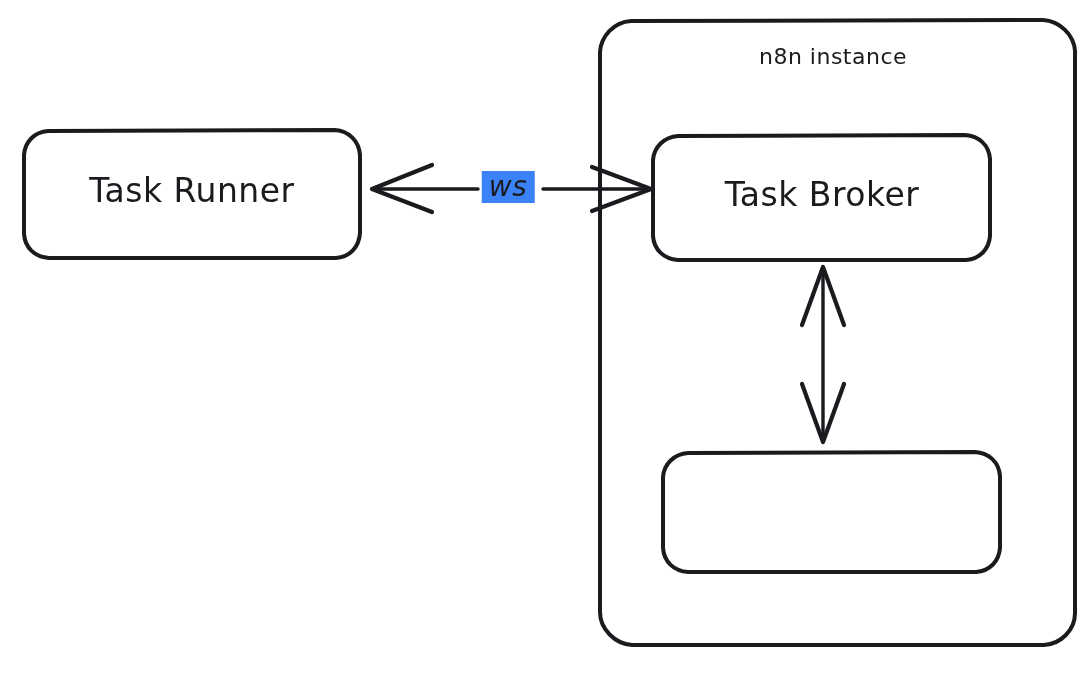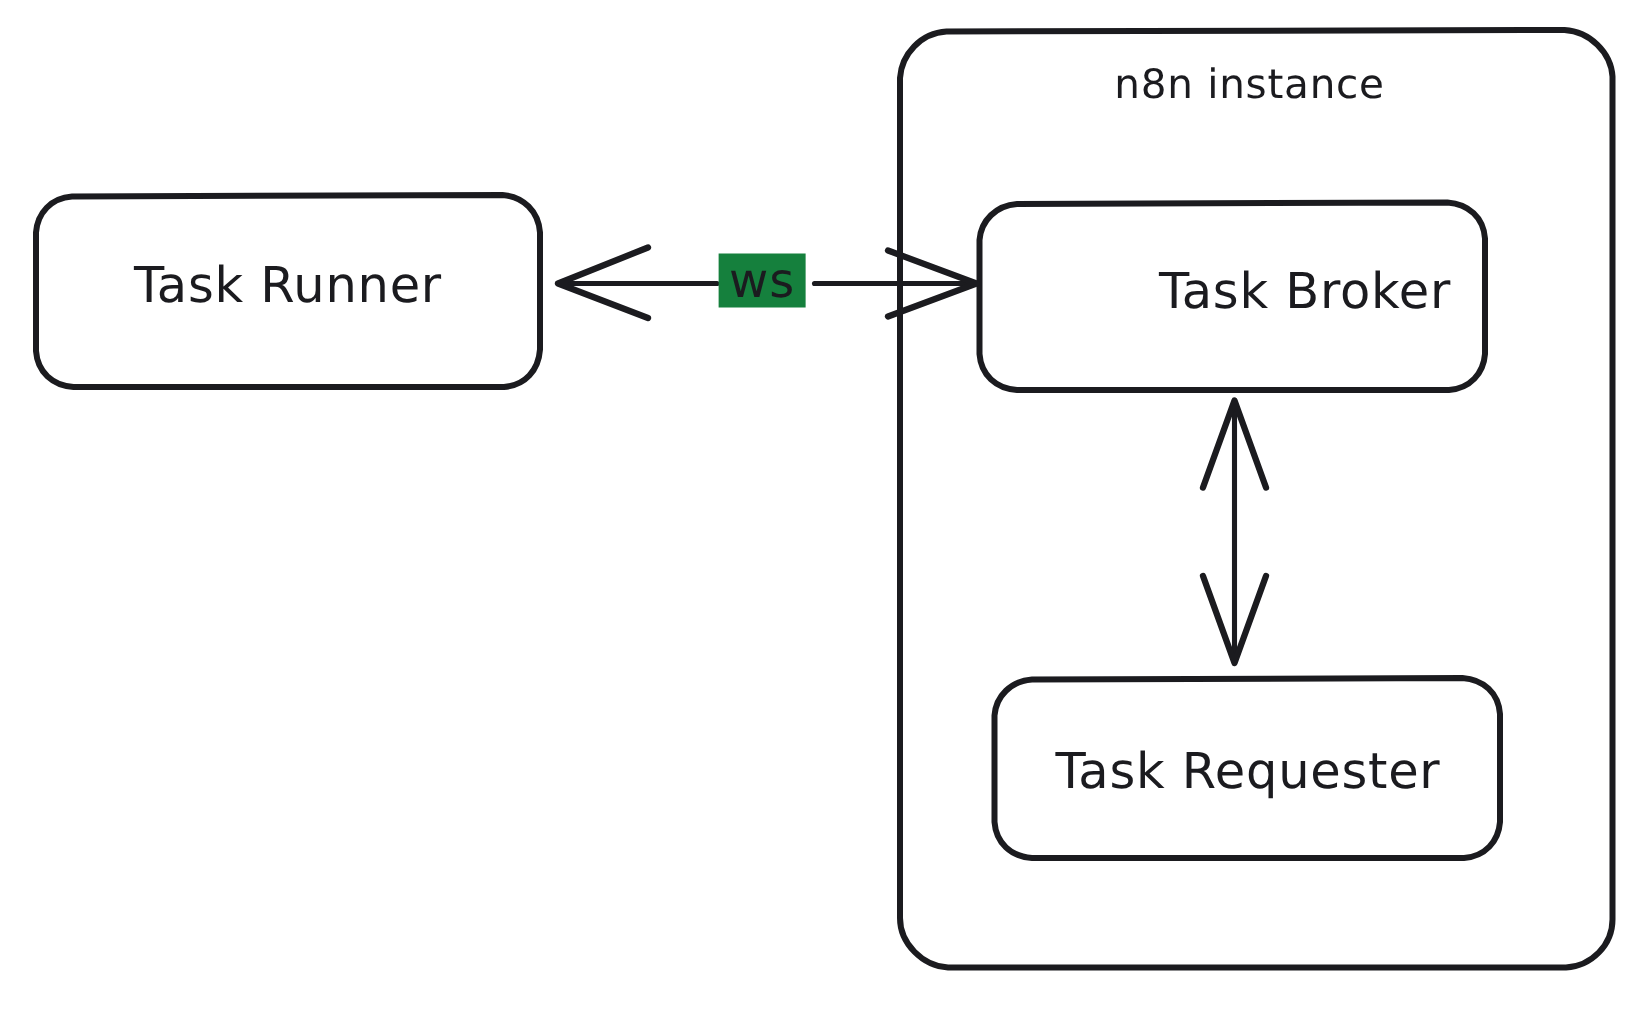--- a/index.html
+++ b/index.html
@@ -54,32 +54,33 @@
     letter-spacing: 0.5px;
     user-select: none;
   }
   .node-label {
     font-size: 33px;
     line-height: 1;
     text-align: right;
     transform: translate(-50%, -50%);
   }
   .container-label {
-    font-size: 27px;
+    font-size: 22px;
     line-height: 1;
     text-align: right;
     transform: translate(-50%, -50%);
   }
   .edge-label {
-    font-size: 32px;
+    font-size: 28px;
     line-height: 1;
     text-align: center;
     transform: translate(-50%, -50%);
-    background: #15803d;
+    background: #3b82f6;
     padding: 2px 7px;
+    font-style: italic;
   }
 </style>
 </head>
 <body>
 
 <div id="canvas">
 
   <svg id="diagram-svg" viewBox="0 0 1090 674">
 
     <g>
@@ -148,19 +149,18 @@
 
       <path class="sketch-stroke arrow-head" d="M 802 384 L 823 442 L 844 384"></path>
     </g>
 
   </svg>
 
   <div class="container-label" style="left: 833px; top: 57px;">n8n instance</div>
 
   <div class="node-label" style="left: 192px; top: 190px;">Task Runner</div>
 
-  <div class="node-label" style="left: 822px; top: 194px; margin-left: 48px;">Task Broker</div>
+  <div class="node-label" style="left: 822px; top: 194px;">Task Broker</div>
 
-  <div class="node-label" style="left: 832px; top: 514px;">Task Requester</div>
 
   <div class="edge-label" style="left: 508px; top: 187px;">ws</div>
 
 </div>
 
 </body></html>

